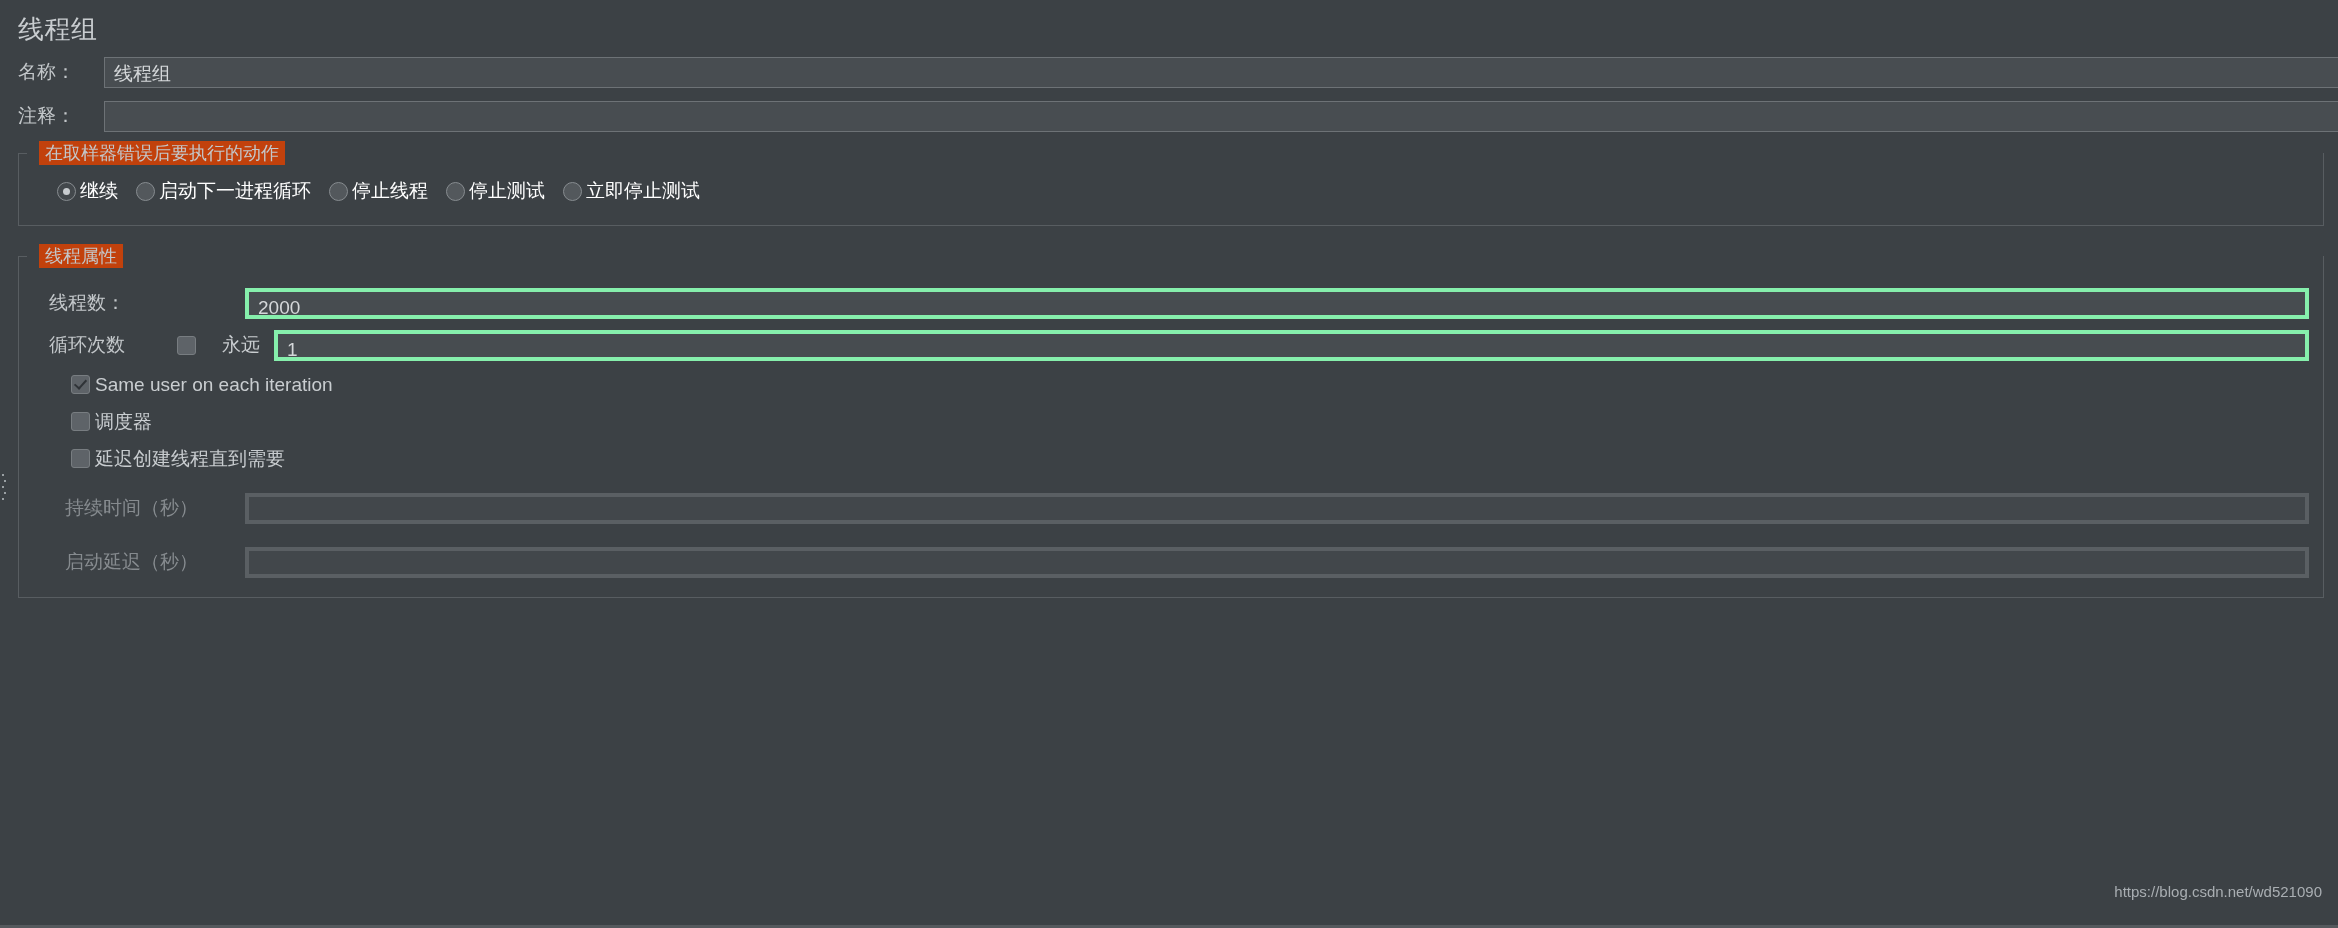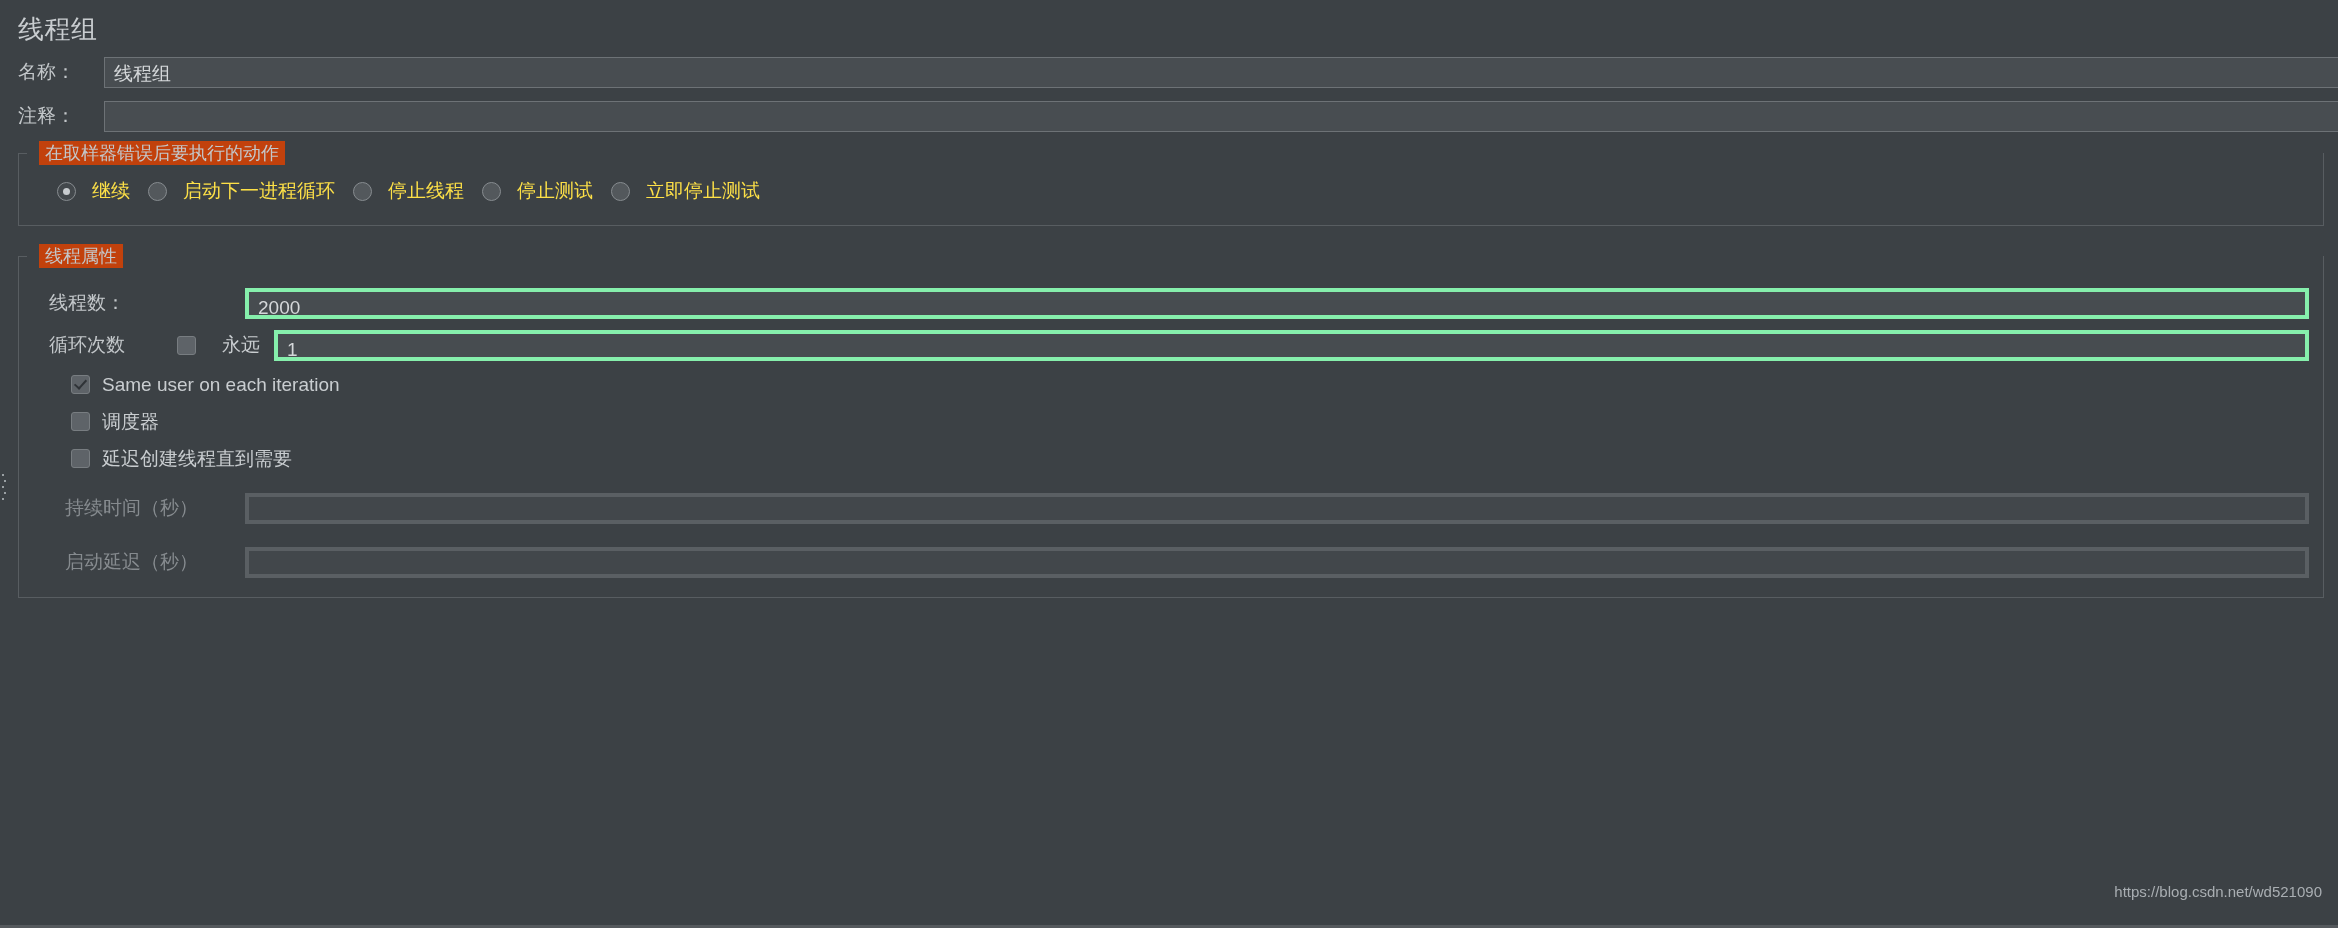--- a/index.html
+++ b/index.html
@@ -112,22 +112,22 @@
     left: 50%;
     top: 50%;
     width: 7px;
     height: 7px;
     margin: -3.5px 0 0 -3.5px;
     border-radius: 50%;
     background: #c8cccf;
   }
   .radio-label {
     font-size: 19px;
-    color: #fde047;
-    margin-left: 16px;
+    color: #ffffff;
+    margin-left: 4px;
     white-space: nowrap;
   }
 
   
   .prop-row {
     display: flex;
     align-items: center;
     height: 42px;
     padding-left: 30px;
   }
@@ -183,21 +183,21 @@
   }
   .cb-row {
     display: flex;
     align-items: center;
     height: 37px;
     padding-left: 52px;
   }
   .cb-label {
     font-size: 19px;
     color: #c9cdd0;
-    margin-left: 12px;
+    margin-left: 5px;
     white-space: nowrap;
   }
   .inline-cb {
     display: flex;
     align-items: center;
     margin-right: 10px;
     flex: 0 0 auto;
   }
   .inline-cb .cb-label { margin-left: 26px; margin-right: 4px; }
 

